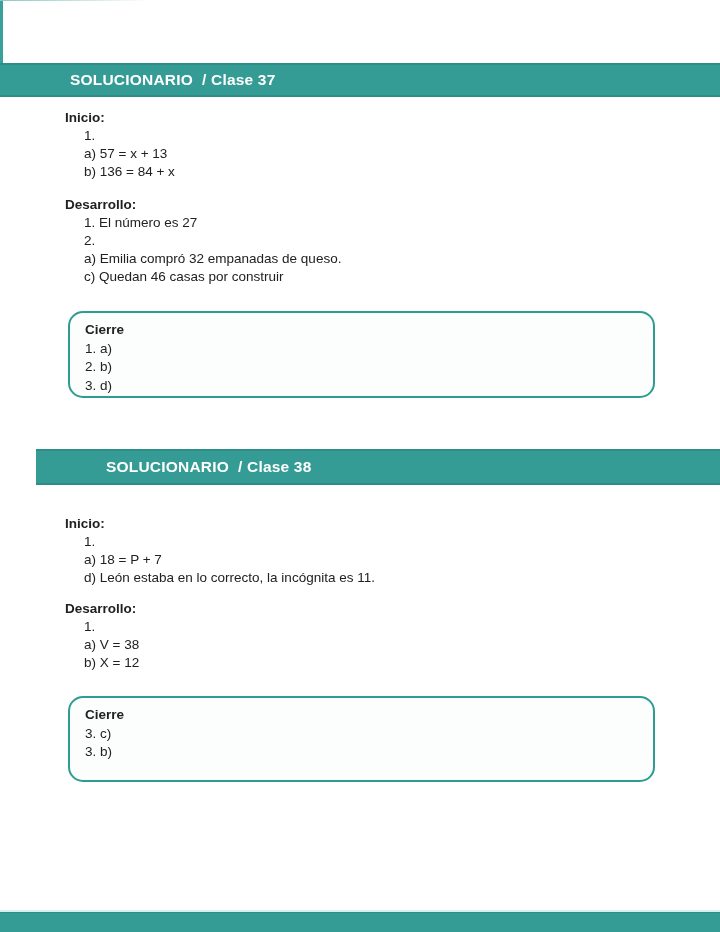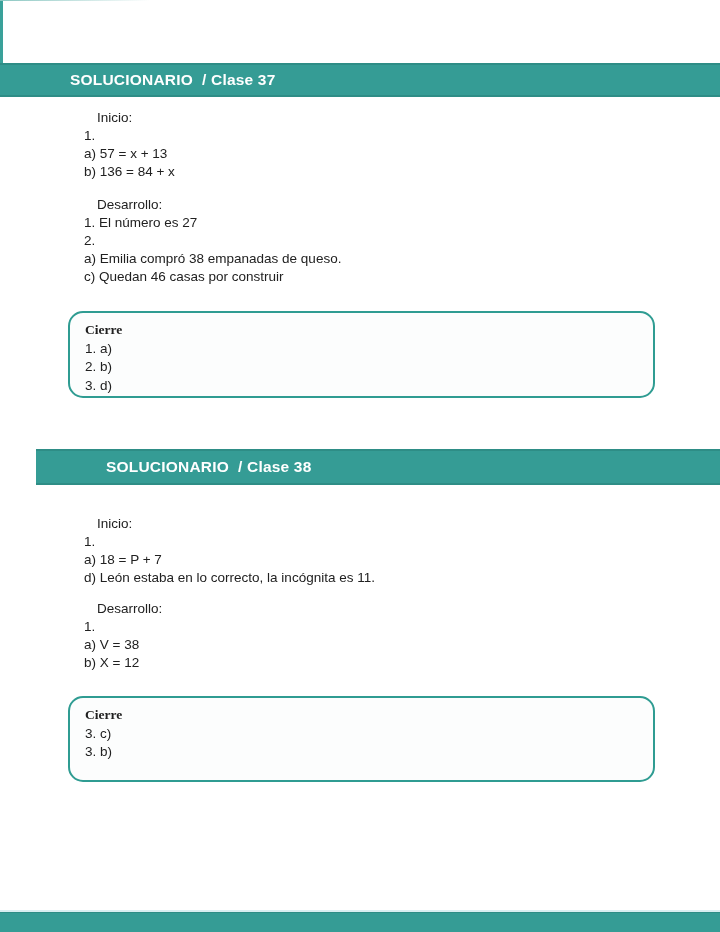--- a/index.html
+++ b/index.html
@@ -52,21 +52,21 @@
     white-space: pre;
   }
 
   
   .block {
     position: absolute;
     left: 65px;
     font-size: 13.5px;
     line-height: 18px;
   }
-  .block-label { font-weight: normal; margin-left: 32px; }
+  .block-label { font-weight: bold; }
   .block-lines { margin-left: 19px; }
   .inicio1     { top: 109px; }
   .desarrollo1 { top: 196px; }
   .inicio2     { top: 515px; }
   .desarrollo2 { top: 600px; }
 
   
   .cierre-box {
     position: absolute;
     left: 68px;
@@ -74,21 +74,21 @@
     border: 2px solid #2f9c92;
     border-radius: 15px;
     background: #fcfdfd;
     box-sizing: border-box;
     padding: 8px 16px 0 15px;
     font-size: 13.5px;
     line-height: 18.5px;
   }
   .cb1 { top: 311px; height: 87px; }
   .cb2 { top: 696px; height: 86px; }
-  .cierre-label { font-weight: bold; font-family: Liberation Serif, serif; }
+  .cierre-label { font-weight: bold; }
 
   
   .bottom-edge-light {
     position: absolute; left: 0; top: 910px;
     width: 720px; height: 2px;
     background: #d9eef1;
   }
   .bottom-bar {
     position: absolute; left: 0; top: 912px;
     width: 720px; height: 20px;
@@ -116,21 +116,21 @@
       <div class="line">a) 57 = x + 13</div>
       <div class="line">b) 136 = 84 + x</div>
     </div>
   </div>
 
   <div class="block desarrollo1">
     <div class="block-label">Desarrollo:</div>
     <div class="block-lines">
       <div class="line">1. El número es 27</div>
       <div class="line">2.</div>
-      <div class="line">a) Emilia compró 38 empanadas de queso.</div>
+      <div class="line">a) Emilia compró 32 empanadas de queso.</div>
       <div class="line">c) Quedan 46 casas por construir</div>
     </div>
   </div>
 
   <div class="cierre-box cb1">
     <div class="cierre-label">Cierre</div>
     <div class="line">1. a)</div>
     <div class="line">2. b)</div>
     <div class="line">3. d)</div>
   </div>

